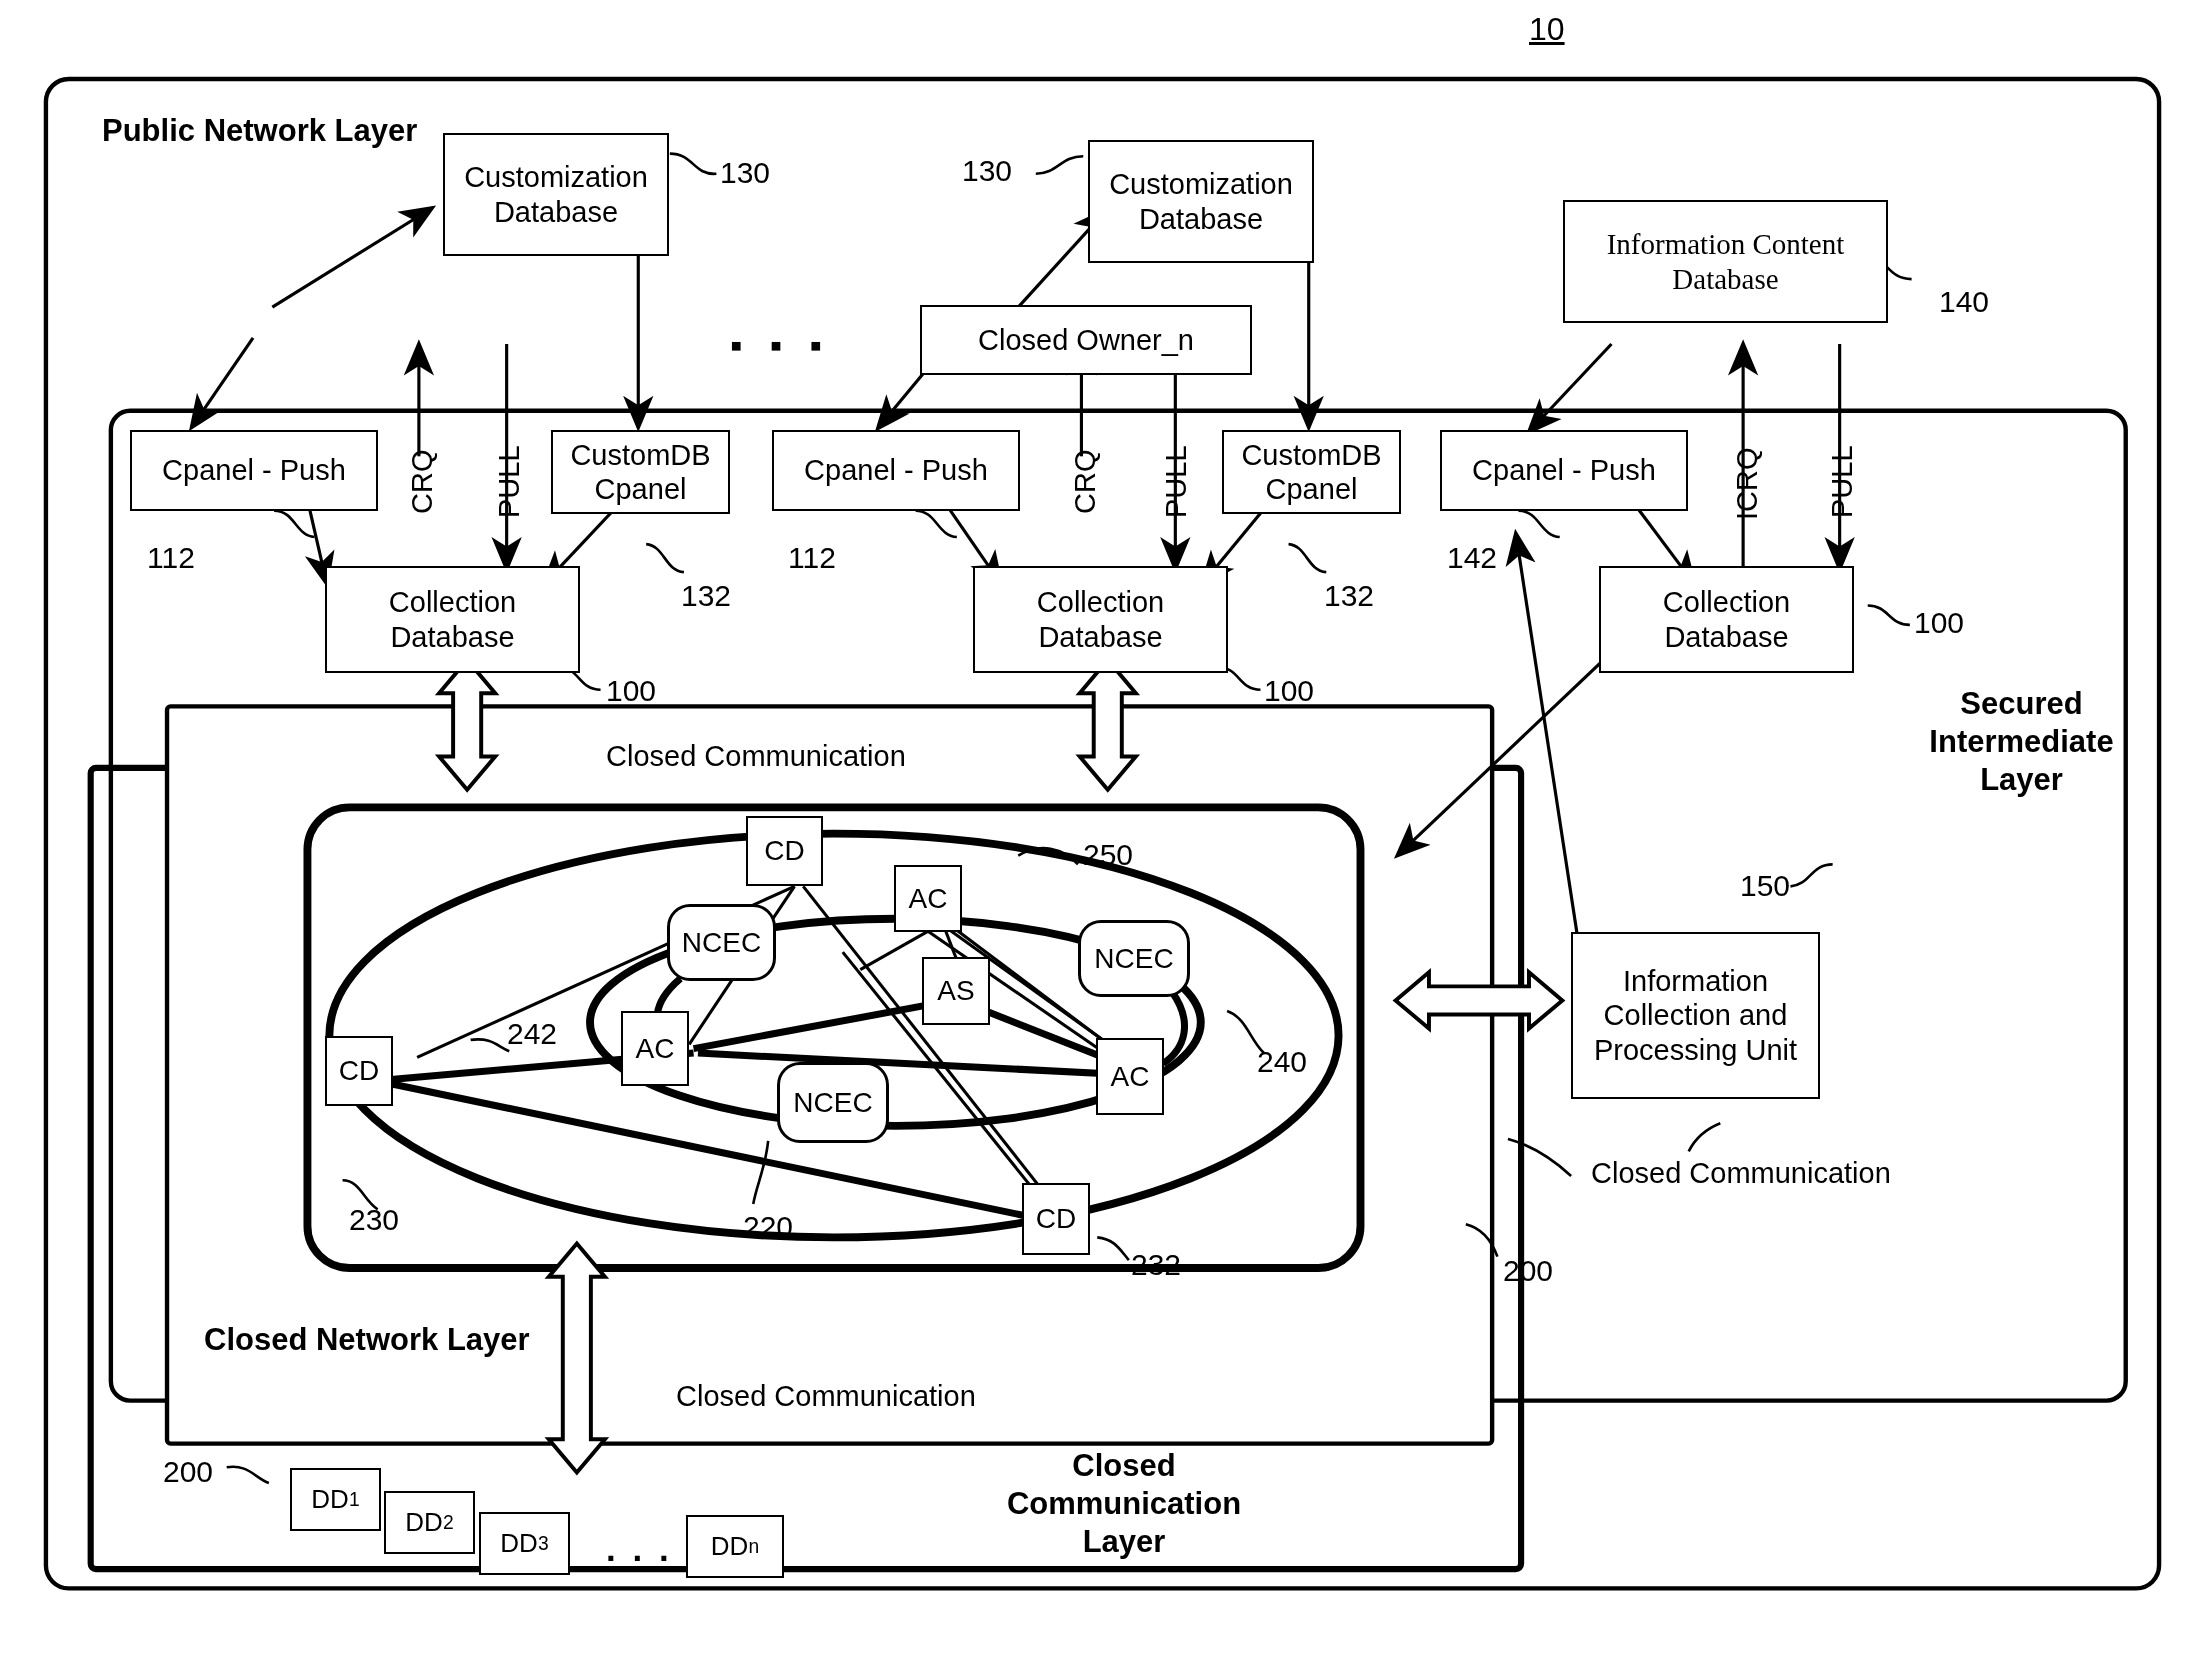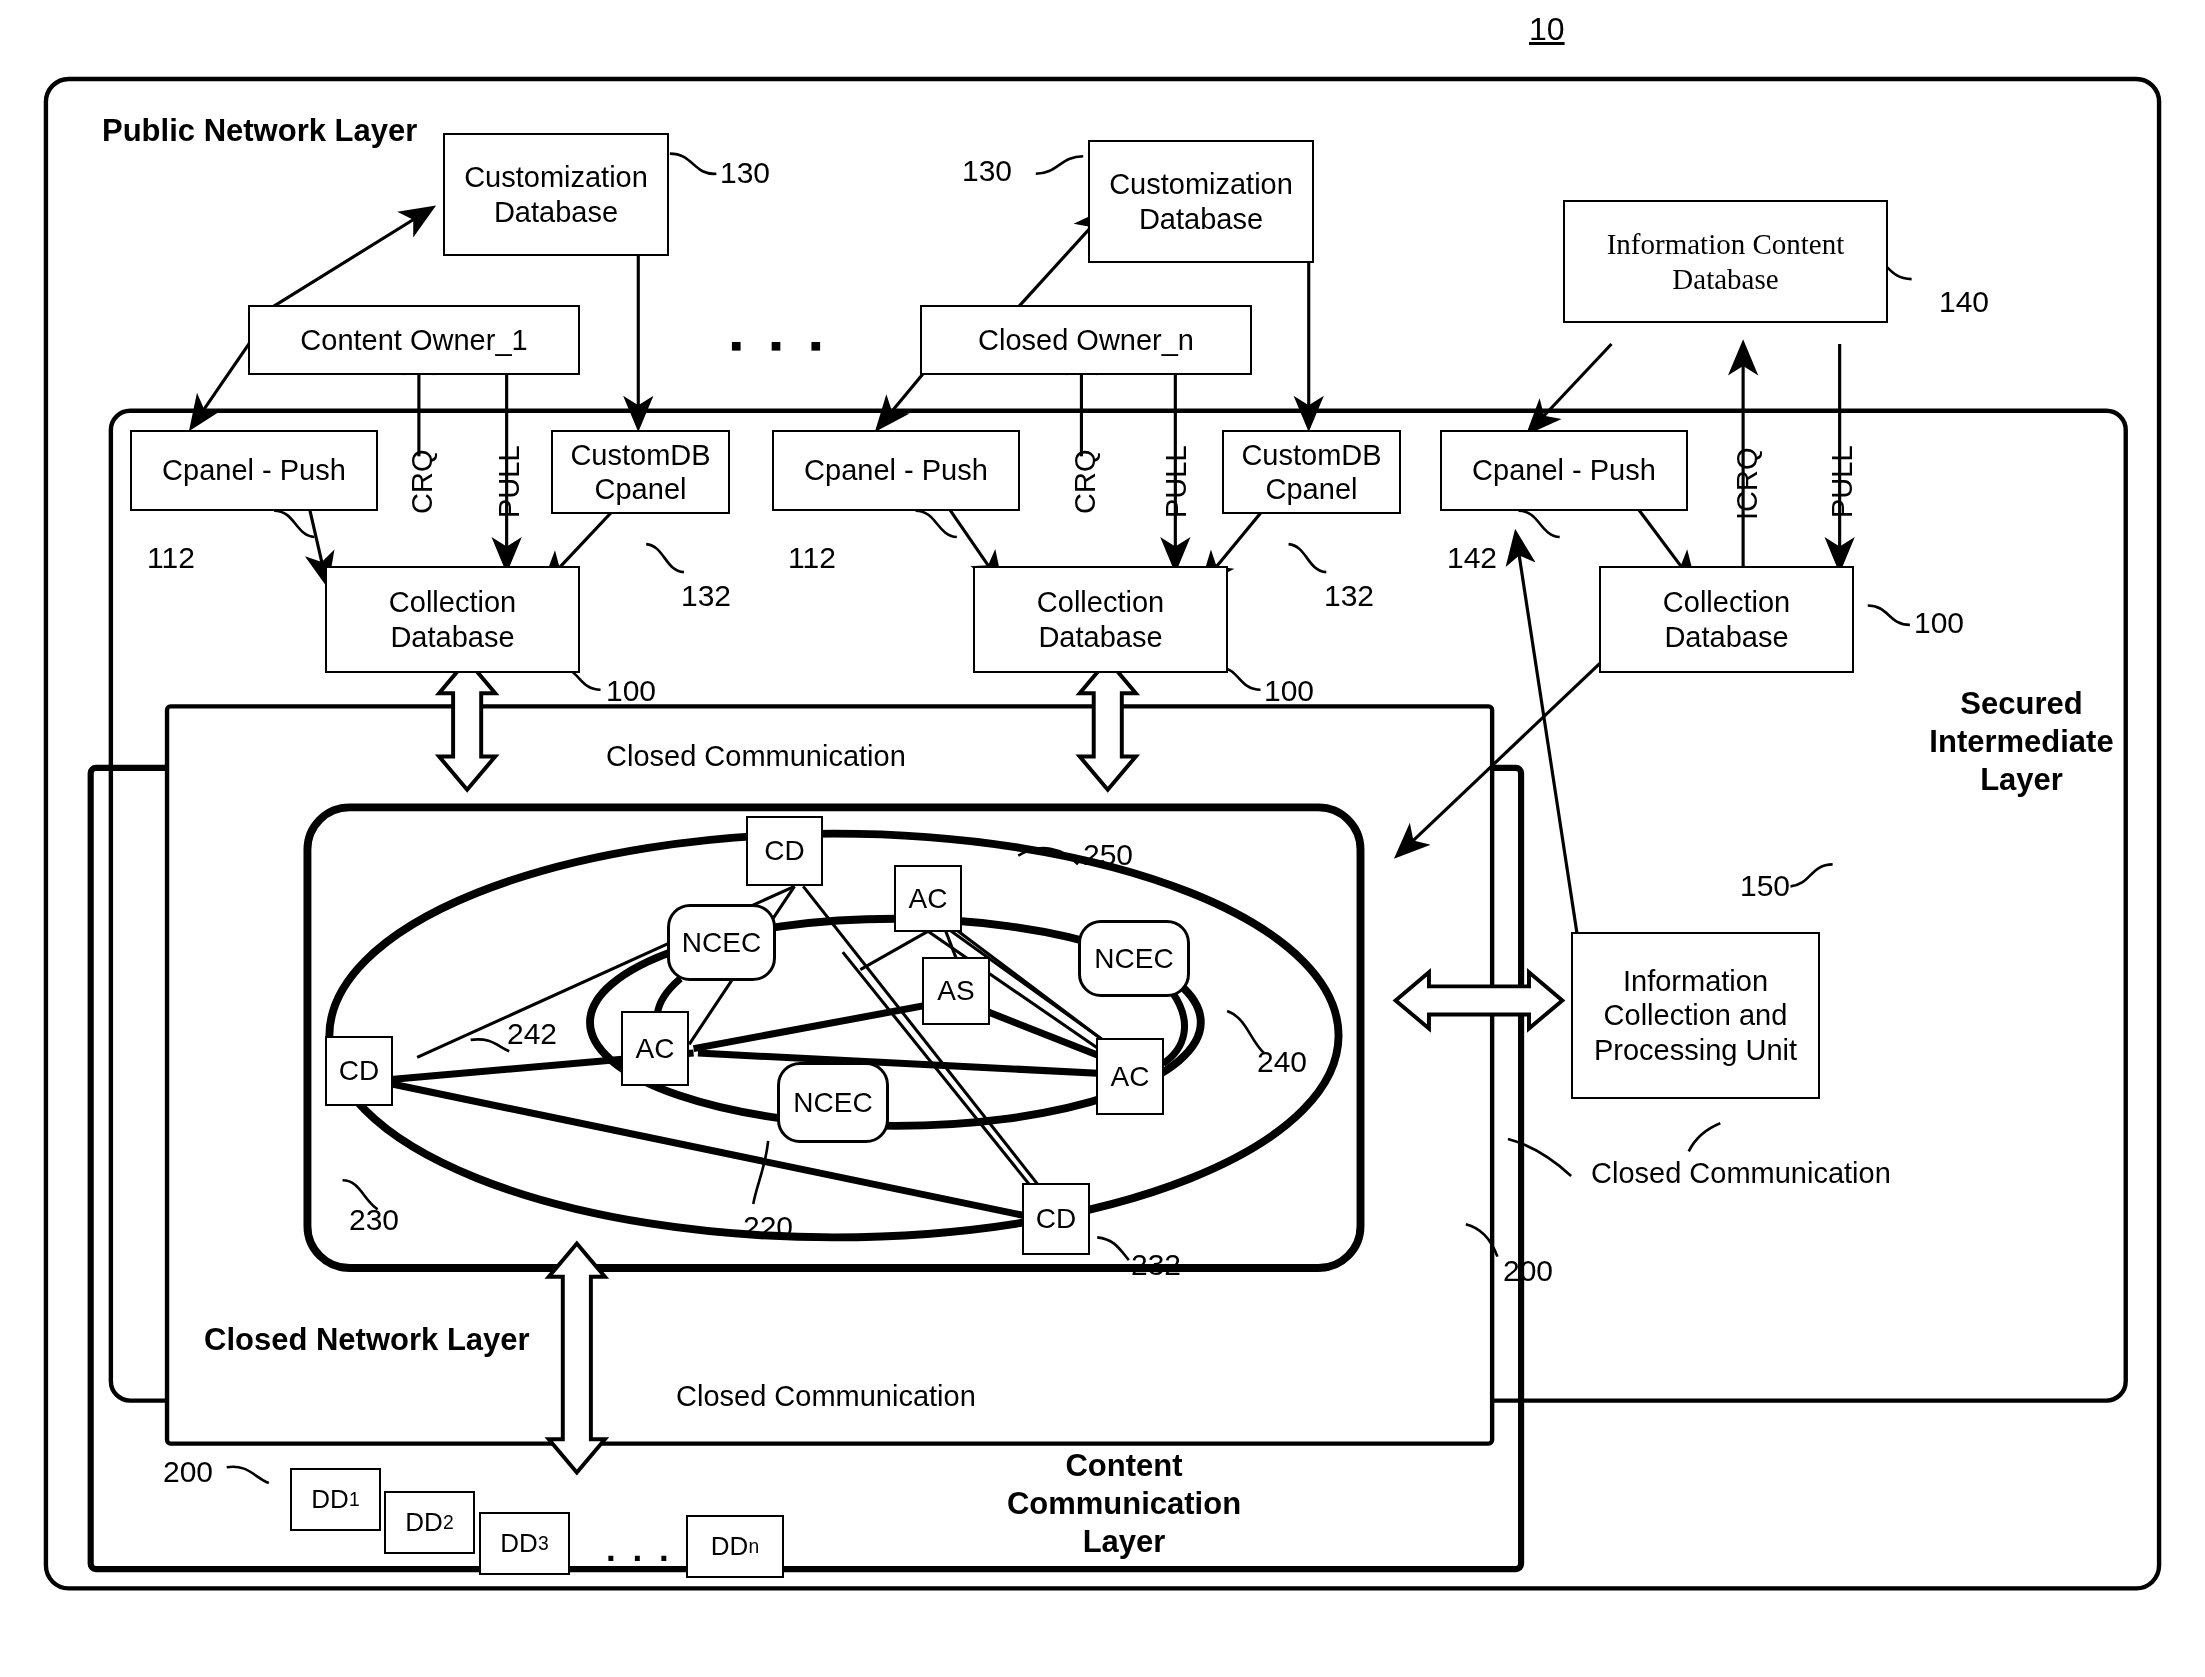--- a/index.html
+++ b/index.html
@@ -161,21 +161,20 @@
 <div class="titlenum" style="left:1529px;top:10.5px;">10</div>
 
 <div class="layerlabel" style="left:102px;top:112px;text-align:left;">Public Network Layer</div>
 
 <div class="box" style="left:443px;top:133px;width:226px;height:123px;flex-direction:column;">
   <span>Customization</span>
   <span>Database</span>
 </div>
 <div class="refnum" style="left:720px;top:156px;">130</div>
 
-<div class="box" style="left:248px;top:305px;width:332px;height:70px;">Content Owner_1</div>
 
 <div class="dots" style="left:730px;top:325px;">▪ ▪ ▪</div>
 
 <div class="box" style="left:1088px;top:140px;width:226px;height:123px;flex-direction:column;">
   <span>Customization</span>
   <span>Database</span>
 </div>
 <div class="refnum" style="left:962px;top:154px;">130</div>
 
 <div class="box" style="left:920px;top:305px;width:332px;height:70px;">Closed Owner_n</div>
@@ -287,19 +286,19 @@
   <span>DD</span>
       <sub>3</sub>
 </div>
 <div class="dots" style="left:606px;top:1529px;letter-spacing:3.5px;">. . .</div>
 <div class="dd" style="left:686px;top:1515px;width:98px;height:63px;">
   <span>DD</span>
       <sub>n</sub>
 </div>
 
 <div class="layerlabel" style="left:966px;top:1447px;width:316px;">
-  <div>Content</div>
+  <div>Closed</div>
   <div>Communication</div>
   <div>Layer</div>
 </div>
 
 </div>
 
 
 </body></html>

